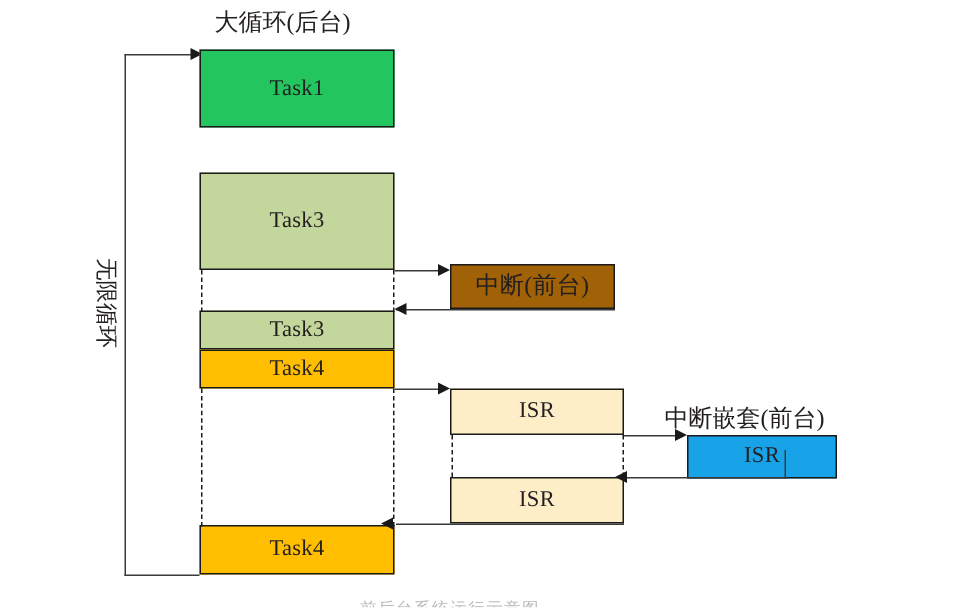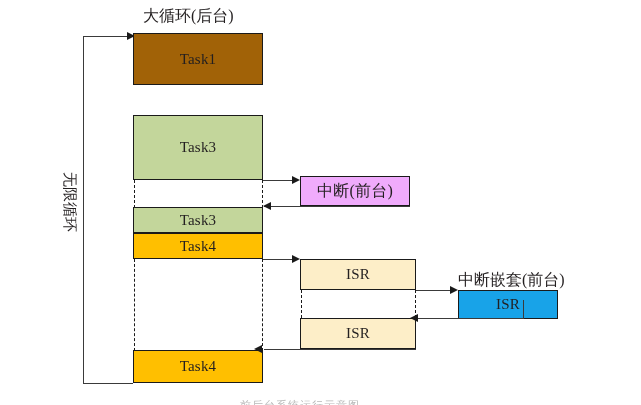--- a/index.html
+++ b/index.html
@@ -90,60 +90,60 @@
 
   <div class="line hline" style="left:83px; top:36px; width:46px;"></div>
   <div class="arrowhead arrow-right" style="left:127px; top:31.5px;"></div>
 
   <div class="line vline" style="left:83px; top:36px; height:348px;"></div>
 
   <div class="line hline" style="left:83px; top:383px; width:50px;"></div>
 
   <div class="vlabel" style="left:77px; top:172px;">无限循环</div>
 
-  <div class="box" style="left:133px; top:33px; width:130px; height:52px; background:#a16207;">Task1</div>
+  <div class="box" style="left:133px; top:33px; width:130px; height:52px; background:#22c55e;">Task1</div>
 
 
   <div class="box" style="left:133px; top:115px; width:130px; height:65px; background:#c3d69b;">Task3</div>
 
   <div class="box" style="left:133px; top:207px; width:130px; height:26px; background:#c3d69b;">Task3</div>
 
   <div class="box" style="left:133px; top:233px; width:130px; height:26px; background:#ffbf00;">Task4</div>
 
   <div class="box" style="left:133px; top:350px; width:130px; height:33px; background:#ffbf00;">Task4</div>
 
   <div class="dash-v" style="left:134px; top:180px; height:28px;"></div>
   <div class="dash-v" style="left:262px; top:180px; height:28px;"></div>
 
   <div class="dash-v" style="left:134px; top:259px; height:92px;"></div>
   <div class="dash-v" style="left:262px; top:259px; height:92px;"></div>
 
   <div class="line hline" style="left:263px; top:180px; width:35px;"></div>
   <div class="arrowhead arrow-right" style="left:292px; top:175.5px;"></div>
 
-  <div class="box cjk" style="left:300px; top:176px; width:110px; height:30px; background:#f0abfc;">中断(前台)</div>
+  <div class="box cjk" style="left:300px; top:176px; width:110px; height:30px; background:#a16207;">中断(前台)</div>
 
   <div class="line hline" style="left:264px; top:206px; width:146px;"></div>
   <div class="arrowhead arrow-left" style="left:263px; top:201.5px;"></div>
 
   <div class="line hline" style="left:263px; top:259px; width:35px;"></div>
   <div class="arrowhead arrow-right" style="left:292px; top:254.5px;"></div>
 
   <div class="box" style="left:300px; top:259px; width:116px; height:31px; background:#fdeec8;">ISR</div>
 
   <div class="box" style="left:300px; top:318px; width:116px; height:31px; background:#fdeec8;">ISR</div>
 
   <div class="dash-v" style="left:301px; top:290px; height:28px;"></div>
   <div class="dash-v" style="left:415px; top:290px; height:28px;"></div>
 
   <div class="line hline" style="left:264px; top:349px; width:152px;"></div>
   <div class="arrowhead arrow-left" style="left:254px; top:344.5px;"></div>
   <div class="line vline" style="left:415px; top:349px; height:1px;"></div>
 
-  <div class="label" style="left:443px; top:272px;margin-left:15px;">中断嵌套(前台)</div>
+  <div class="label" style="left:443px; top:272px;">中断嵌套(前台)</div>
 
   <div class="line hline" style="left:416px; top:290px; width:38px;"></div>
   <div class="arrowhead arrow-right" style="left:450px; top:285.5px;"></div>
 
   <div class="box" style="left:458px; top:290px; width:100px; height:29px; background:#18a3e8;">ISR</div>
 
   <div class="line hline" style="left:417px; top:318px; width:107px;"></div>
   <div class="arrowhead arrow-left" style="left:410px; top:313.5px;"></div>
   <div class="line vline" style="left:523px; top:300px; height:19px;"></div>
 

